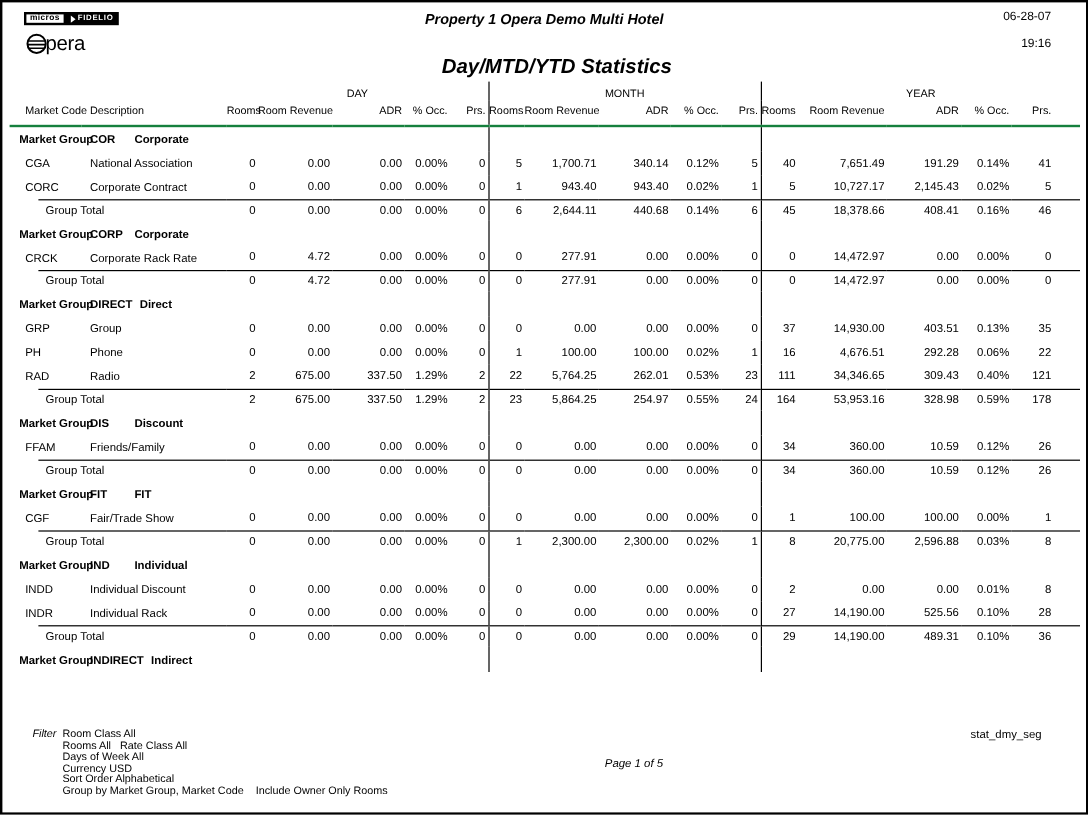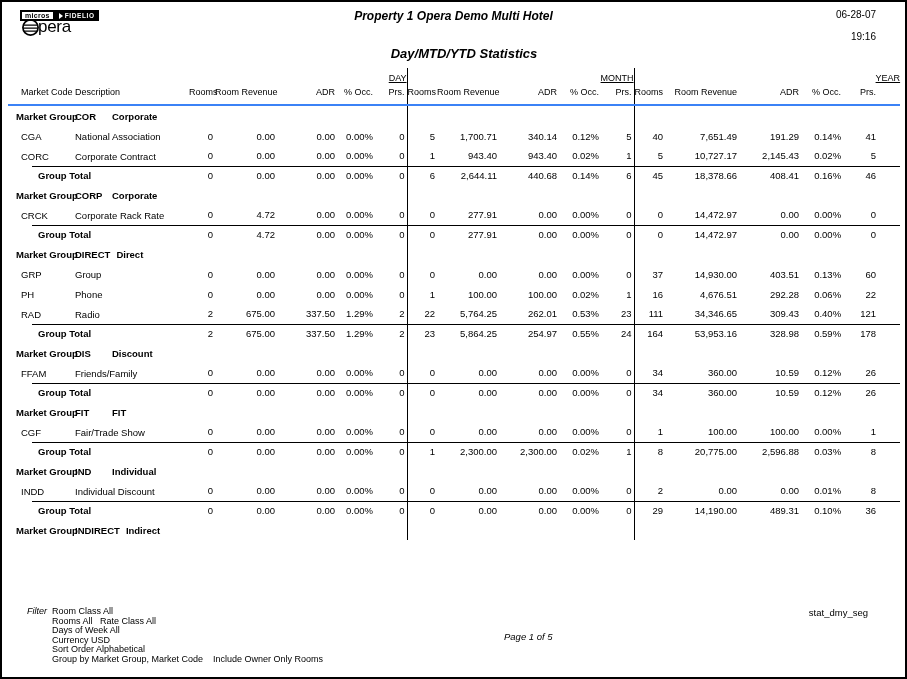--- a/index.html
+++ b/index.html
@@ -5,50 +5,50 @@
   * { margin:0; padding:0; box-sizing:border-box; }
   html,body { background:#fff; }
   body { font-family:"Liberation Sans", sans-serif; color:#000; }
   .page { position:relative; width:907px; height:679px; background:#fff; border:2px solid #000; overflow:hidden; }
 
   
   .brand { position:absolute; left:18px; top:8px; display:flex; align-items:stretch; height:11px; }
   .brand .micros { border:2px solid #000; font-size:7px; font-weight:bold; padding:0 3px; line-height:7px; letter-spacing:.3px; display:flex; align-items:center; }
   .brand .fidelio { background:#000; color:#fff; font-size:6.5px; font-weight:bold; padding:0 4px; letter-spacing:.6px; display:flex; align-items:center; gap:2px; }
   .brand .arrow { width:0; height:0; border-left:4px solid #fff; border-top:3px solid transparent; border-bottom:3px solid transparent; display:inline-block; }
-  .opera { position:absolute; left:19px; top:15px; display:flex; align-items:center; }
+  .opera { position:absolute; left:19px; top:25px; display:flex; }
   .opera svg { display:block; }
   .opera .opera-text { font-size:17px; letter-spacing:-0.3px; margin-left:-2px; }
 
   
   .property-title { position:absolute; top:7px; left:0; width:100%; text-align:center; font-size:12px; font-weight:bold; font-style:italic; }
   .report-date { position:absolute; top:7px; right:29px; font-size:10px; }
   .report-time { position:absolute; top:29px; right:29px; font-size:10px; }
-  .stats-title { position:absolute; top:44px; left:0; width:100%; text-align:center; font-size:13px; font-weight:bold; font-style:italic;padding-left:21px; }
+  .stats-title { position:absolute; top:44px; left:0; width:100%; text-align:center; font-size:17px; font-weight:bold; font-style:italic;padding-left:21px; }
 
   
   .report-table { position:absolute; top:66px; left:6px; width:892px; border-collapse:collapse; table-layout:fixed; font-size:9.5px; }
   .report-table td { white-space:nowrap; vertical-align:middle; overflow:visible; }
   .vline { border-right:1px solid #000; }
   .period-row td { height:16px; vertical-align:bottom; font-size:9px; }
-  .period-row .period { text-align:right; padding-bottom:1px;text-decoration:underline; }
-  .metric-row td { height:21px; vertical-align:bottom; padding-bottom:7px; border-bottom:2px solid #3b82f6; font-size:9px; }
+  .period-row .period { text-align:center; padding-bottom:1px; }
+  .metric-row td { height:21px; vertical-align:bottom; padding-bottom:7px; border-bottom:2px solid #15803d; font-size:9px; }
   .num { text-align:right; padding-right:2px; }
   .num.last { padding-right:24px; }
   .mc-h { padding-left:13px; text-align:left; }
   .desc-h, .desc { padding-left:7px; text-align:left; }
   .market-group-row td { height:21px; font-weight:bold; vertical-align:bottom; padding-bottom:4px; }
   .mg-label { padding-left:8px; }
   .mg-detail { padding-left:7px;margin-top:46px; }
   .mg-code { display:inline-block; min-width:31px; margin-right:6px; }
   .data-row td { height:20px; }
   .data-row .code { padding-left:13px; }
   .total-row td { height:18px; border-top:1px solid #000; }
   .total-row .total-label { padding-left:30px; border-top:none;
-    background:linear-gradient(#000,#000) 24px 0 / calc(100% - 24px) 1px no-repeat;font-weight:bold; }
+    background:linear-gradient(#000,#000) 24px 0 / calc(100% - 24px) 1px no-repeat; }
 
   
   .footer-filter { position:absolute; left:25px; top:605px; display:flex; font-size:9px; line-height:9.5px; }
   .filter-label { font-style:italic; margin-right:5px; }
   .filter-lines div { white-space:pre; }
   .page-indicator { position:absolute; left:502px; top:629px; font-size:9.5px; font-style:italic; }
   .report-code { position:absolute; right:37px; top:605px; font-size:9.5px; }
 </style>
 </head>
 <body>
@@ -246,21 +246,21 @@
           <td class="num vline">0</td>
           <td class="num">0</td>
           <td class="num">0.00</td>
           <td class="num">0.00</td>
           <td class="num">0.00%</td>
           <td class="num vline">0</td>
           <td class="num">37</td>
           <td class="num">14,930.00</td>
           <td class="num">403.51</td>
           <td class="num">0.13%</td>
-          <td class="num last">60</td>
+          <td class="num last">35</td>
         </tr>
         <tr class="data-row">
           <td class="code">PH</td>
           <td class="desc">Phone</td>
           <td class="num">0</td>
           <td class="num">0.00</td>
           <td class="num">0.00</td>
           <td class="num">0.00%</td>
           <td class="num vline">0</td>
           <td class="num">1</td>
@@ -415,20 +415,39 @@
           <td class="num">0.00</td>
           <td class="num">0.00</td>
           <td class="num">0.00%</td>
           <td class="num vline">0</td>
           <td class="num">2</td>
           <td class="num">0.00</td>
           <td class="num">0.00</td>
           <td class="num">0.01%</td>
           <td class="num last">8</td>
         </tr>
+        <tr class="data-row">
+          <td class="code">INDR</td>
+          <td class="desc">Individual Rack</td>
+          <td class="num">0</td>
+          <td class="num">0.00</td>
+          <td class="num">0.00</td>
+          <td class="num">0.00%</td>
+          <td class="num vline">0</td>
+          <td class="num">0</td>
+          <td class="num">0.00</td>
+          <td class="num">0.00</td>
+          <td class="num">0.00%</td>
+          <td class="num vline">0</td>
+          <td class="num">27</td>
+          <td class="num">14,190.00</td>
+          <td class="num">525.56</td>
+          <td class="num">0.10%</td>
+          <td class="num last">28</td>
+        </tr>
         <tr class="total-row">
           <td class="total-label" colspan="2">Group Total</td>
           <td class="num">0</td>
           <td class="num">0.00</td>
           <td class="num">0.00</td>
           <td class="num">0.00%</td>
           <td class="num vline">0</td>
           <td class="num">0</td>
           <td class="num">0.00</td>
           <td class="num">0.00</td>

